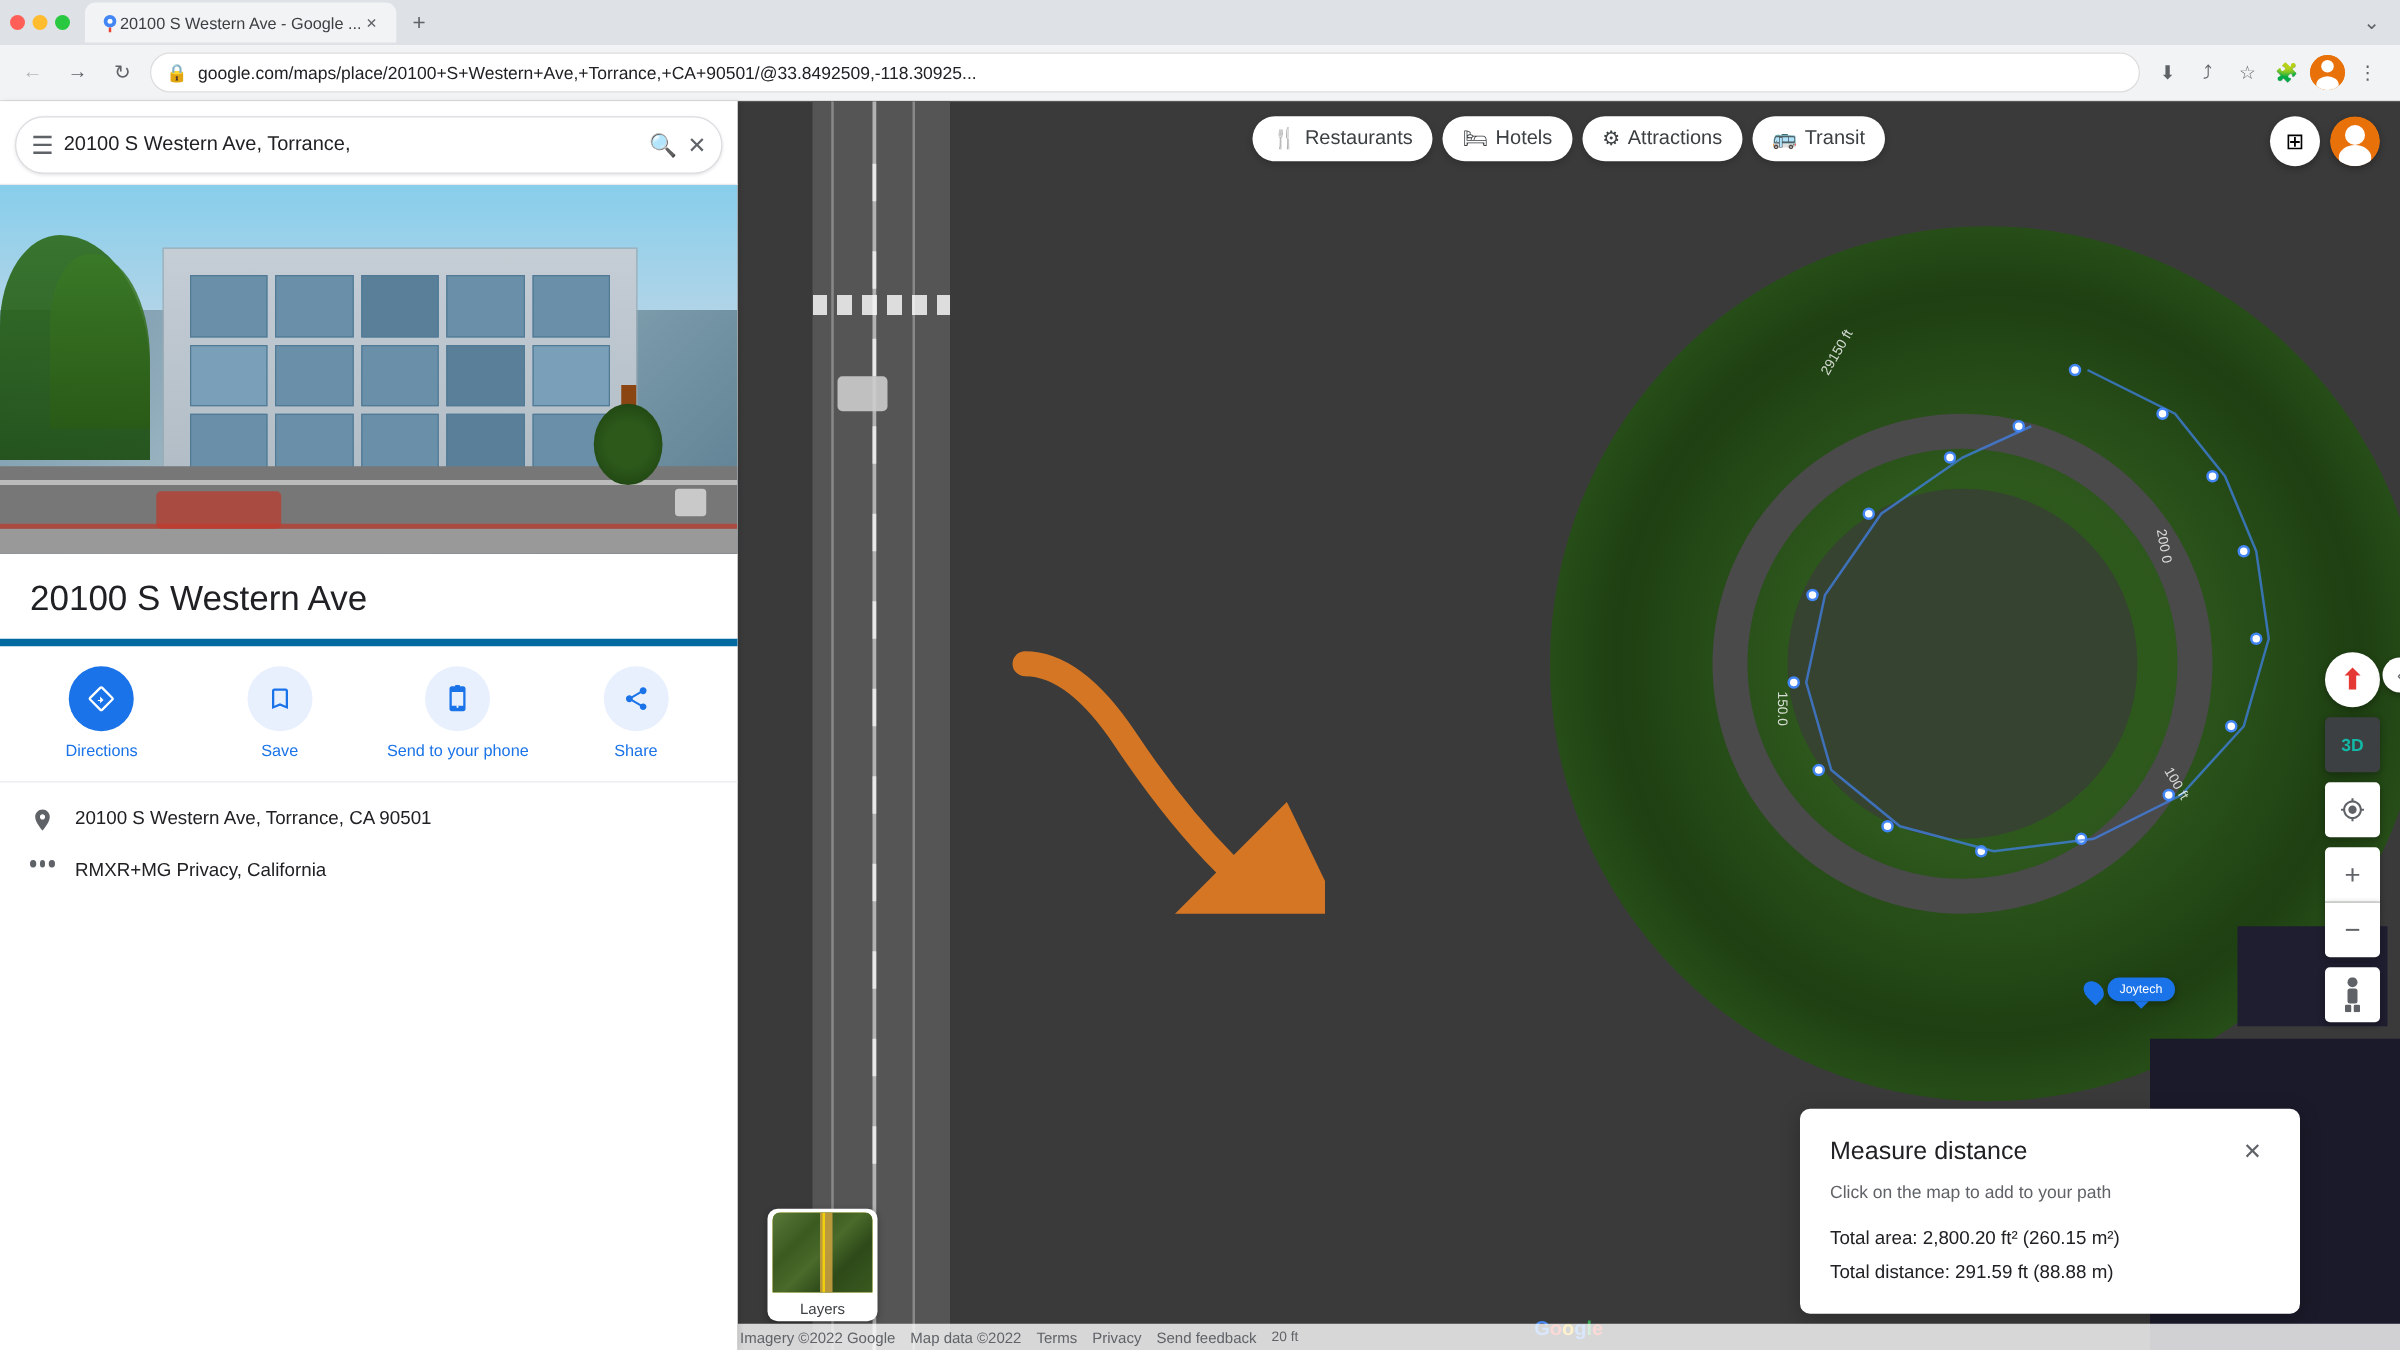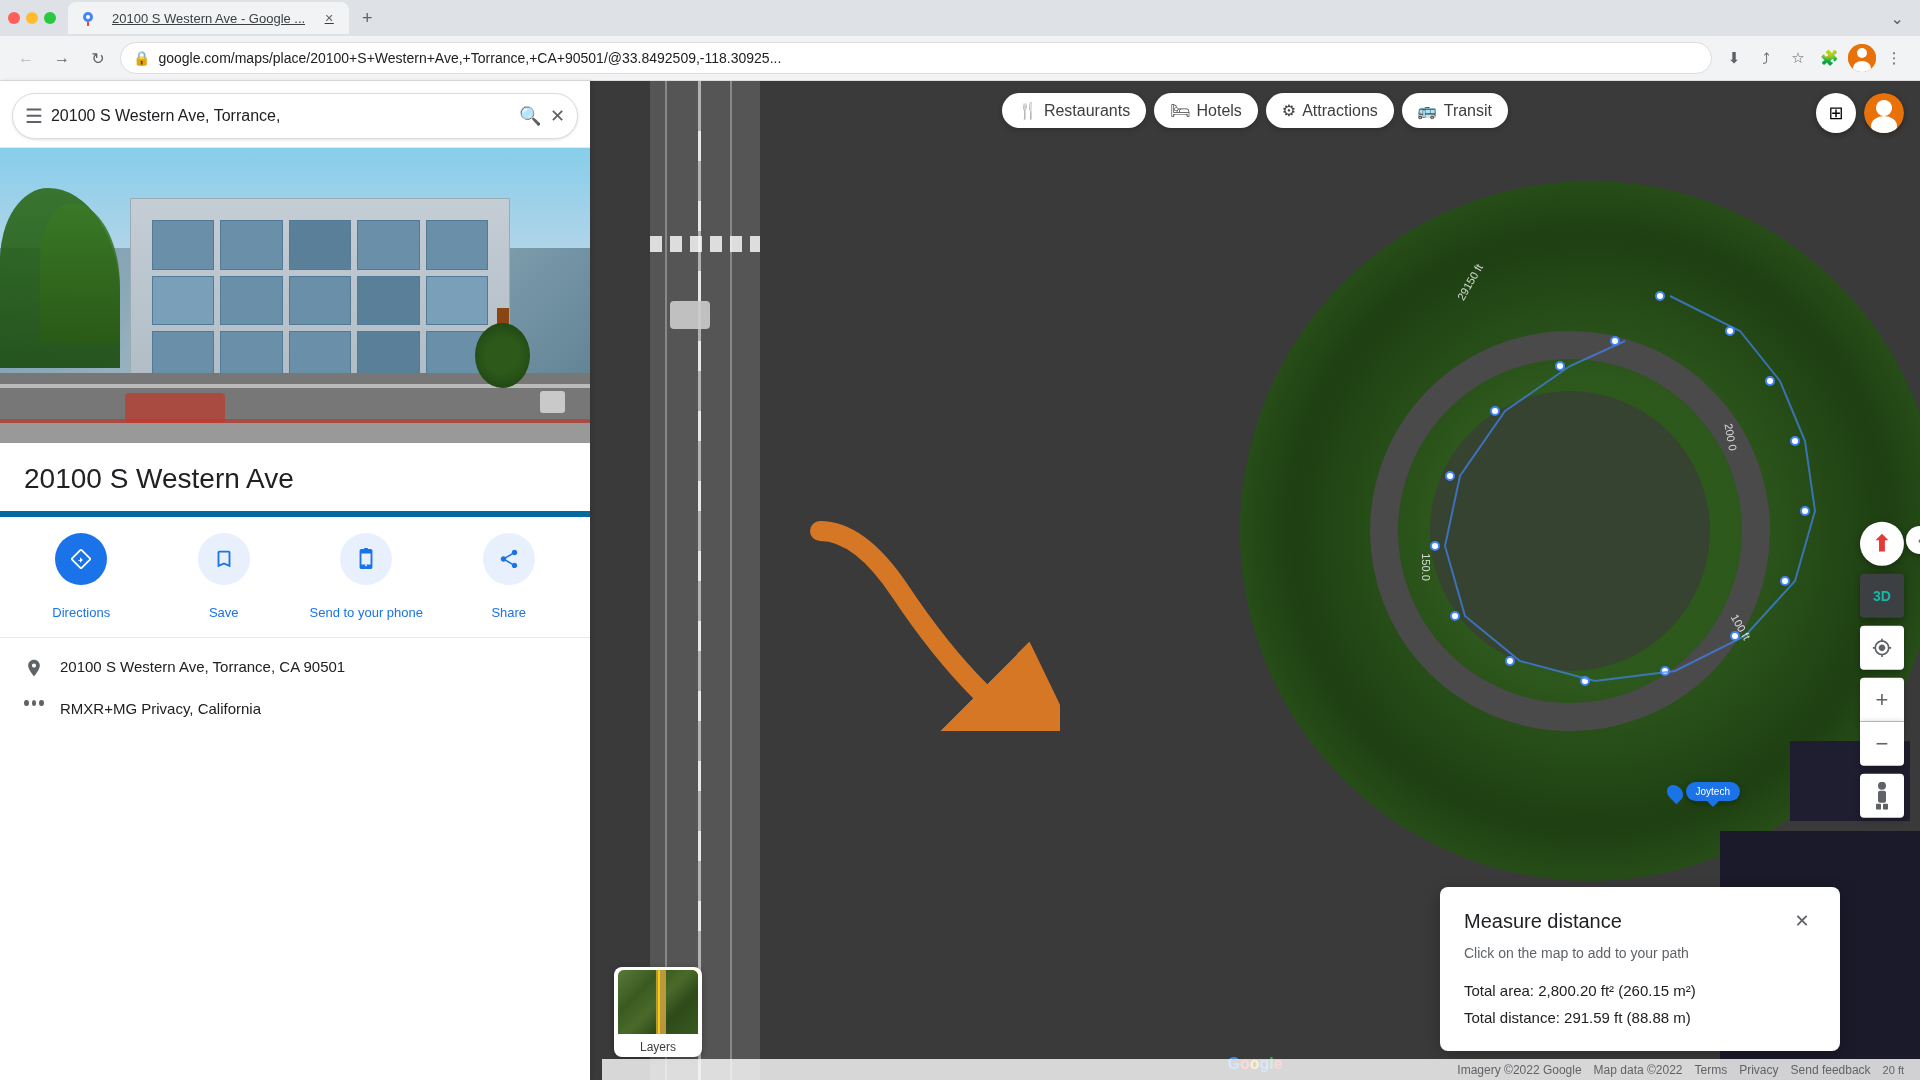--- a/index.html
+++ b/index.html
@@ -1,21 +1,21 @@
 <!DOCTYPE html>
 <html><head>
   <meta charset="utf-8">
   <style>
     * { margin: 0; padding: 0; box-sizing: border-box; }
     body { width: 1920px; height: 1080px; overflow: hidden; font-family: 'Arial', sans-serif; background: #fff; }
 
     
     .browser-chrome { width: 100%; background: #f1f3f4; border-bottom: 1px solid #ddd; }
     .tab-bar { display: flex; align-items: center; height: 36px; padding: 0 8px; background: #dee1e6; }
-    .tab { display: flex; align-items: center; background: #f1f3f4; border-radius: 8px 8px 0 0; padding: 0 12px; height: 32px; font-size: 13px; color: #3c4043; gap: 16px; min-width: 200px; text-decoration: underline; }
+    .tab { display: flex; align-items: center; background: #f1f3f4; border-radius: 8px 8px 0 0; padding: 0 12px; height: 32px; font-size: 13px; color: #3c4043; gap: 0; min-width: 200px; }
     .tab-favicon { width: 16px; height: 16px; }
     .tab-title { flex: 1; white-space: nowrap; overflow: hidden; text-overflow: ellipsis; }
     .tab-close { width: 16px; height: 16px; border-radius: 50%; display: flex; align-items: center; justify-content: center; font-size: 11px; color: #5f6368; cursor: pointer; }
     .new-tab-btn { width: 28px; height: 28px; display: flex; align-items: center; justify-content: center; border-radius: 50%; cursor: pointer; color: #5f6368; font-size: 18px; margin-left: 4px; }
     .window-btn { width: 12px; height: 12px; border-radius: 50%; }
     .window-btn.close { background: #ff5f57; }
     .window-btn.minimize { background: #febc2e; }
     .window-btn.maximize { background: #28c840; }
 
     .toolbar { display: flex; align-items: center; height: 44px; padding: 0 12px; gap: 8px; background: #f1f3f4; }
@@ -47,21 +47,21 @@
     .street-view-placeholder { width: 100%; height: 100%; background: linear-gradient(135deg, #6b8fa3 0%, #8ba8b8 30%, #a5bcc7 50%, #7a9aaa 70%, #5a7d8f 100%); position: relative; overflow: hidden; }
 
     .collapse-btn { position: absolute; right: -14px; top: 50%; transform: translateY(-50%); width: 28px; height: 28px; background: #fff; border-radius: 50%; box-shadow: 0 2px 6px rgba(0,0,0,0.3); display: flex; align-items: center; justify-content: center; cursor: pointer; color: #5f6368; font-size: 14px; z-index: 20; }
 
     
     .place-info { padding: 20px 24px 12px; border-bottom: 6px solid #0369a1; }
     .place-name { font-size: 28px; font-weight: 400; color: #202124; margin-bottom: 4px; }
 
     
     .action-buttons { display: flex; padding: 16px 12px; gap: 4px; border-bottom: 1px solid #e8eaed; }
-    .action-btn { flex: 1; display: flex; flex-direction: column; align-items: center; gap: 20px; cursor: pointer; }
+    .action-btn { flex: 1; display: flex; flex-direction: column; align-items: center; gap: 8px; cursor: pointer; }
     .action-btn-circle { width: 52px; height: 52px; border-radius: 50%; background: #e8f0fe; display: flex; align-items: center; justify-content: center; color: #1a73e8; font-size: 22px; }
     .action-btn-circle.filled { background: #1a73e8; color: #fff; }
     .action-btn-label { font-size: 13px; color: #1a73e8; text-align: center; line-height: 1.2; }
 
     
     .info-section { padding: 8px 0; }
     .info-row { display: flex; align-items: flex-start; padding: 10px 24px; gap: 16px; }
     .info-icon { width: 20px; height: 20px; color: #5f6368; font-size: 18px; flex-shrink: 0; margin-top: 2px; }
     .info-text { font-size: 15px; color: #202124; line-height: 1.4; }
     .plus-code-dots { display: flex; gap: 3px; }
@@ -106,21 +106,21 @@
     .map-marker-pin::after { content: ''; position: absolute; bottom: -6px; left: 50%; transform: translateX(-50%); width: 0; height: 0; border-left: 6px solid transparent; border-right: 6px solid transparent; border-top: 6px solid #1a73e8; }
 
     
     .google-logo { position: absolute; bottom: 8px; left: 50%; transform: translateX(-50%); font-size: 16px; font-weight: bold; }
     .g-blue { color: #4285f4; }
     .g-red { color: #ea4335; }
     .g-yellow { color: #fbbc05; }
     .g-green { color: #34a853; }
 
     
-    .map-footer { position: absolute; bottom: 0; left: 12px; right: 0; display: flex; align-items: center; justify-content: flex-end; padding: 4px 16px; gap: 12px; background: rgba(255,255,255,0.8); font-size: 12px; color: #5f6368; }
+    .map-footer { position: absolute; bottom: 0; left: 0; right: 0; display: flex; align-items: center; justify-content: flex-start; padding: 4px 2px; gap: 12px; background: rgba(255,255,255,0.8); font-size: 12px; color: #5f6368; }
     .footer-link { cursor: pointer; text-decoration: none; color: #5f6368; }
   </style>
 </head>
 <body>
 
 <div class="browser-chrome">
   <div class="tab-bar">
 
     <div style="display:flex;gap:6px;margin-right:12px;">
       <div class="window-btn close"></div>

